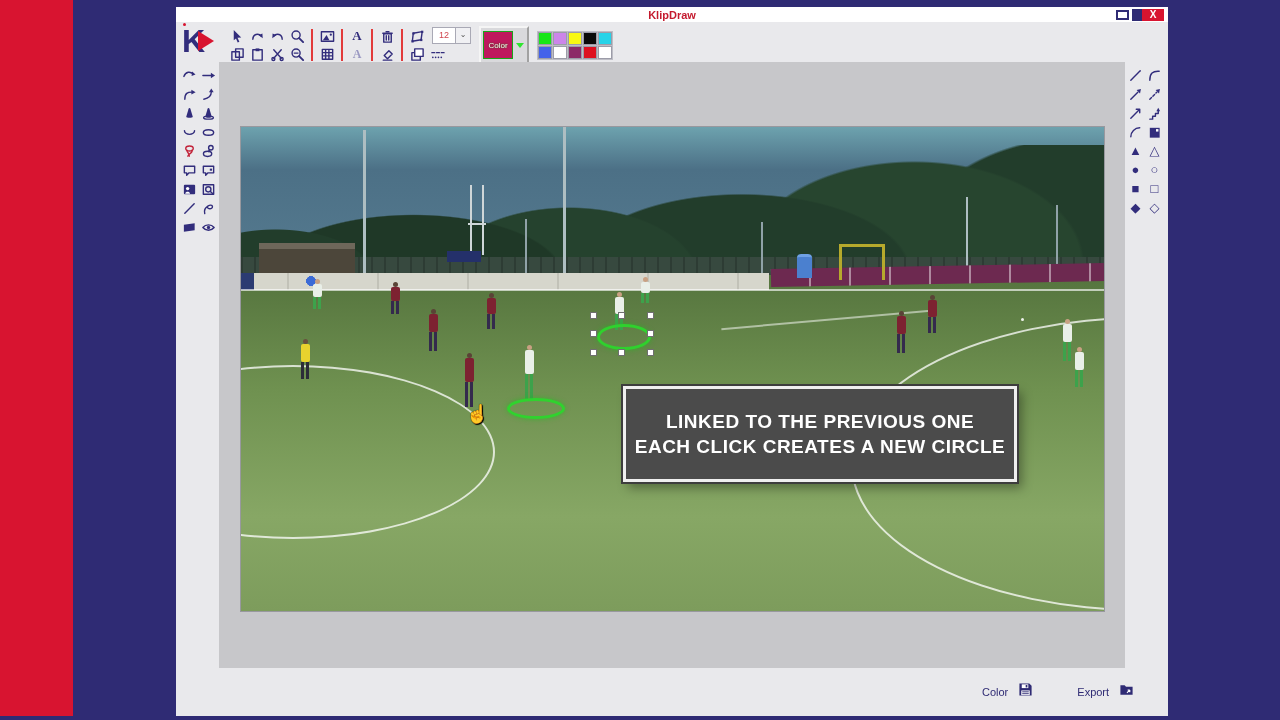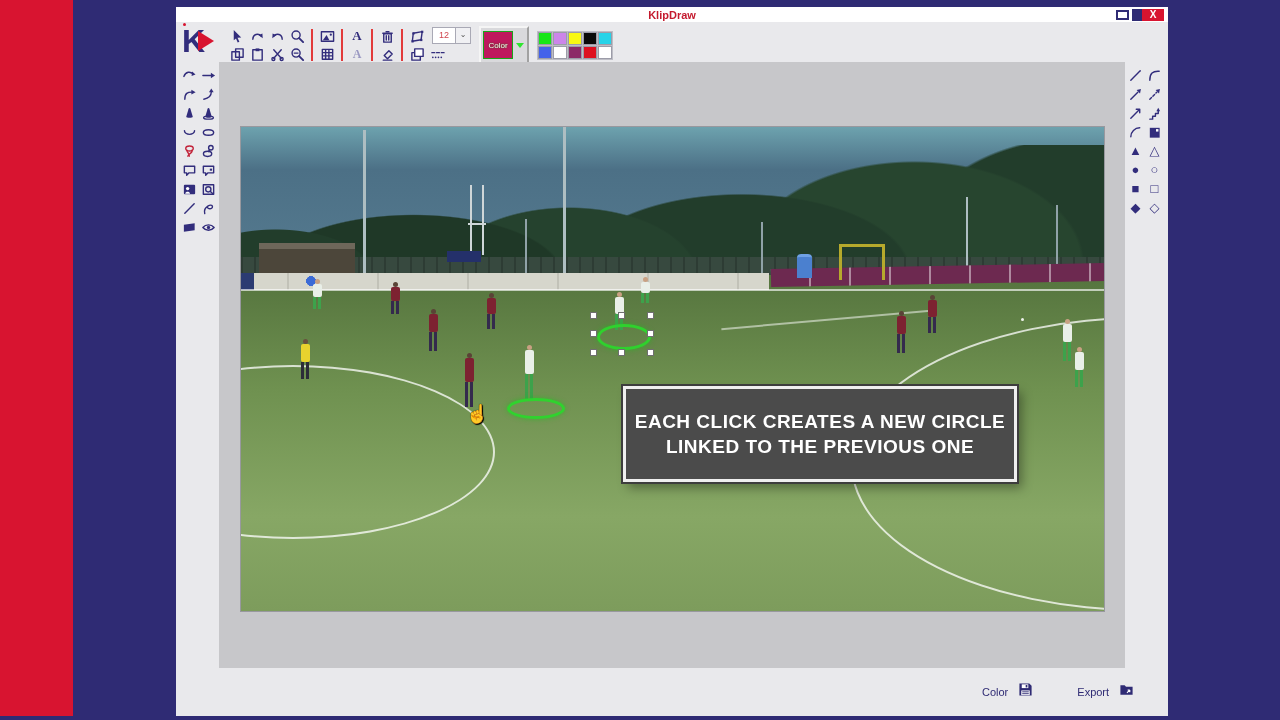--- a/index.html
+++ b/index.html
@@ -560,22 +560,22 @@
           <div class="hdl" style="left:-3px;top:15px"></div>
           <div class="hdl" style="right:-3px;top:15px"></div>
           <div class="hdl" style="left:-3px;bottom:-3px"></div>
           <div class="hdl" style="left:25px;bottom:-3px"></div>
           <div class="hdl" style="right:-3px;bottom:-3px"></div>
         </div>
 
         <div id="cursor-hand">☝</div>
 
         <div id="callout">
+          <div class="cl">LINKED TO THE PREVIOUS ONE</div>
           <div class="cl">EACH CLICK CREATES A NEW CIRCLE</div>
-          <div class="cl">LINKED TO THE PREVIOUS ONE</div>
         </div>
       </div>
     </div>
 
     <div id="footer">
       <span class="flabel">Color</span>
       <span><svg viewBox="0 0 16 16">
             <path fill="#2f2b74" d="M1.5 1.5 H12 L14.5 4 V14.5 H1.5 Z"></path>
             <rect fill="#fff" x="4" y="2.5" width="7" height="4"></rect>
             <rect fill="#2f2b74" x="8.2" y="3.2" width="1.8" height="2.6"></rect>

